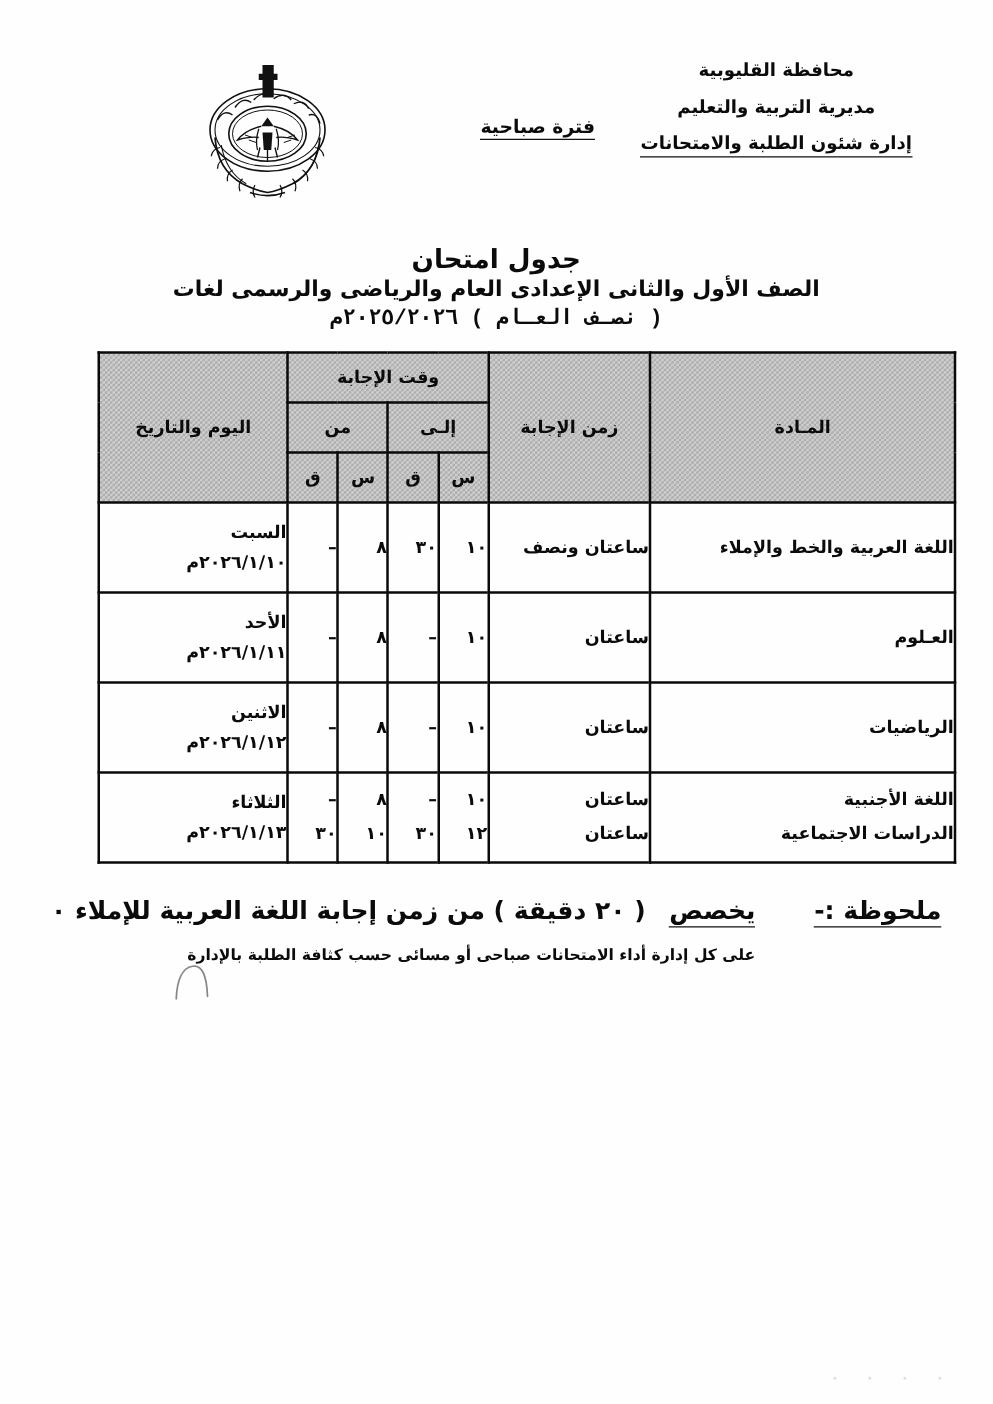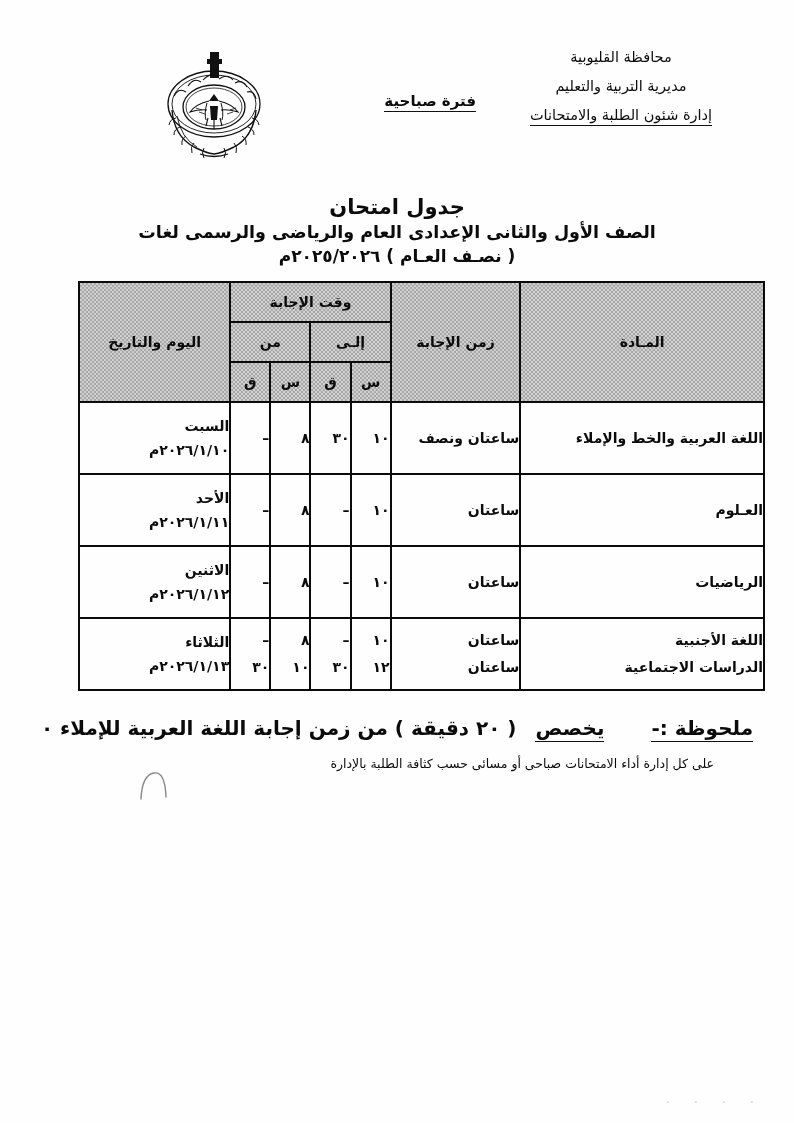--- a/index.html
+++ b/index.html
@@ -33,21 +33,21 @@
   }
   .header-right {
     position: absolute;
     top: 0;
     right: 28px;
     width: 290px;
     text-align: center;
   }
   .header-right div {
     font-size: 14.5px;
-    font-weight: normal;
+    font-weight: bold;
     line-height: 1.05;
     margin-bottom: 14px;
     letter-spacing: 0px;
   }
   .header-right div:nth-child(1) { margin-top: 6px; }
   .underlined {
     display: inline-block;
     border-bottom: 1.6px solid #111;
     padding-bottom: 1px;
   }
@@ -87,20 +87,21 @@
     font-weight: bold;
     line-height: 1.3;
     margin-top: 1px;
   }
   .title-line3 {
     font-size: 17px;
     font-weight: bold;
     line-height: 1.3;
     margin-top: 1px;
     letter-spacing: 1px;
+    font-family: Liberation Mono, monospace;
   }
 
   
   .sched-wrap {
     position: absolute;
     top: 281px;
     right: 29px;
     width: 687px;
   }
   table.sched {
@@ -181,23 +182,23 @@
     padding-bottom: 1px;
     margin-left: 40px;
   }
   .note-keyword {
     border-bottom: 1.7px solid #111;
     padding-bottom: 1px;
     margin-left: 12px;
   }
   .note-line2 {
     font-size: 12.5px;
-    font-weight: normal;
+    font-weight: bold;
     margin-top: 16px;
-    text-align: right;
+    text-align: center;
     padding-right: 40px;
   }
 
   
   .squiggle {
     position: absolute;
     top: 766px;
     right: 618px;
     width: 40px;
     height: 34px;

